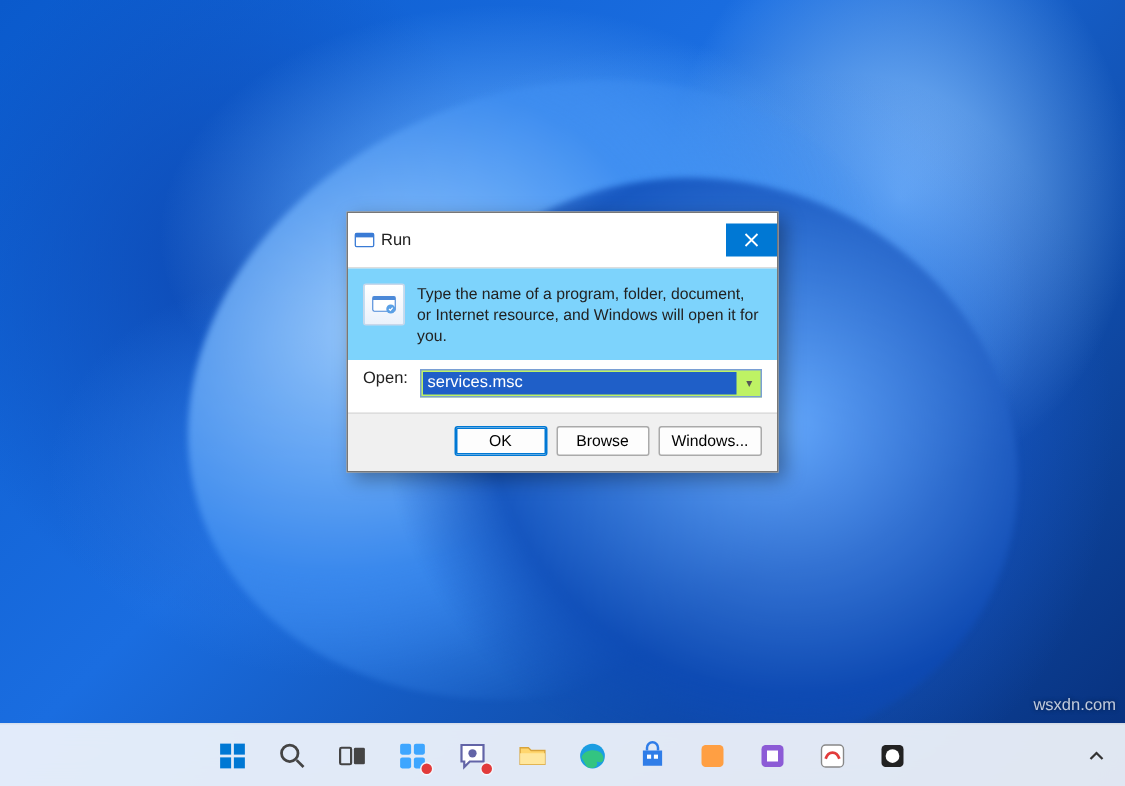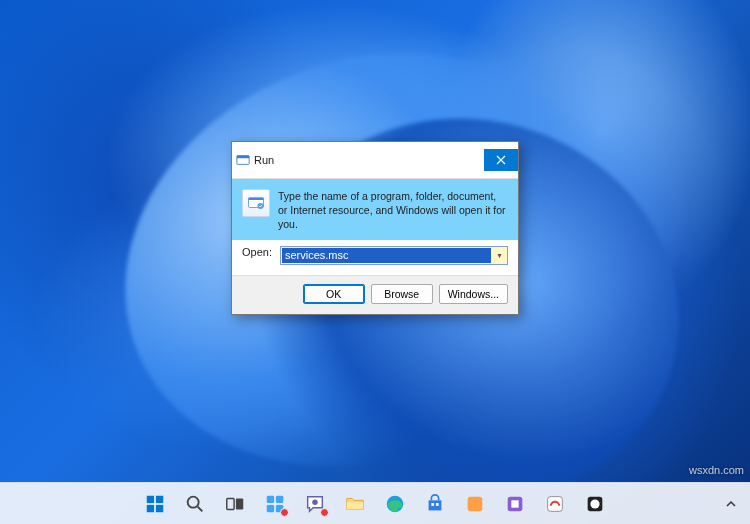--- a/index.html
+++ b/index.html
@@ -103,21 +103,21 @@
       padding: 6px 10px 10px 10px;
       background: #fff;
     }
     .open-row label { font-size: 11px; color: #222; }
     .combo {
       flex: 1;
       display: flex;
       align-items: center;
       border: 1px solid #7a9fd4;
       height: 19px;
-      background: #fef9c3;
+      background: #bef264;
     }
     .combo input {
       flex: 1;
       border: none;
       outline: none;
       font-size: 11px;
       padding: 1px 3px;
       background: #1f5fc8;
       color: #fff;
       height: 15px;

